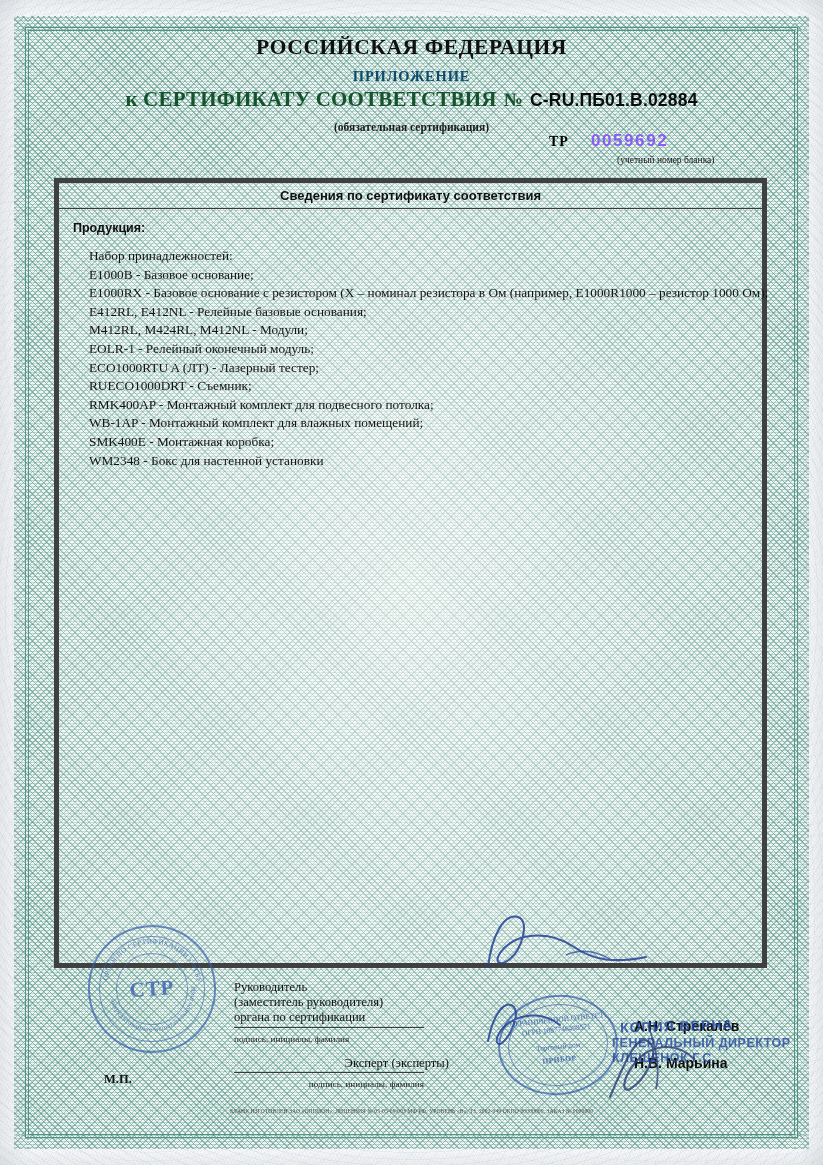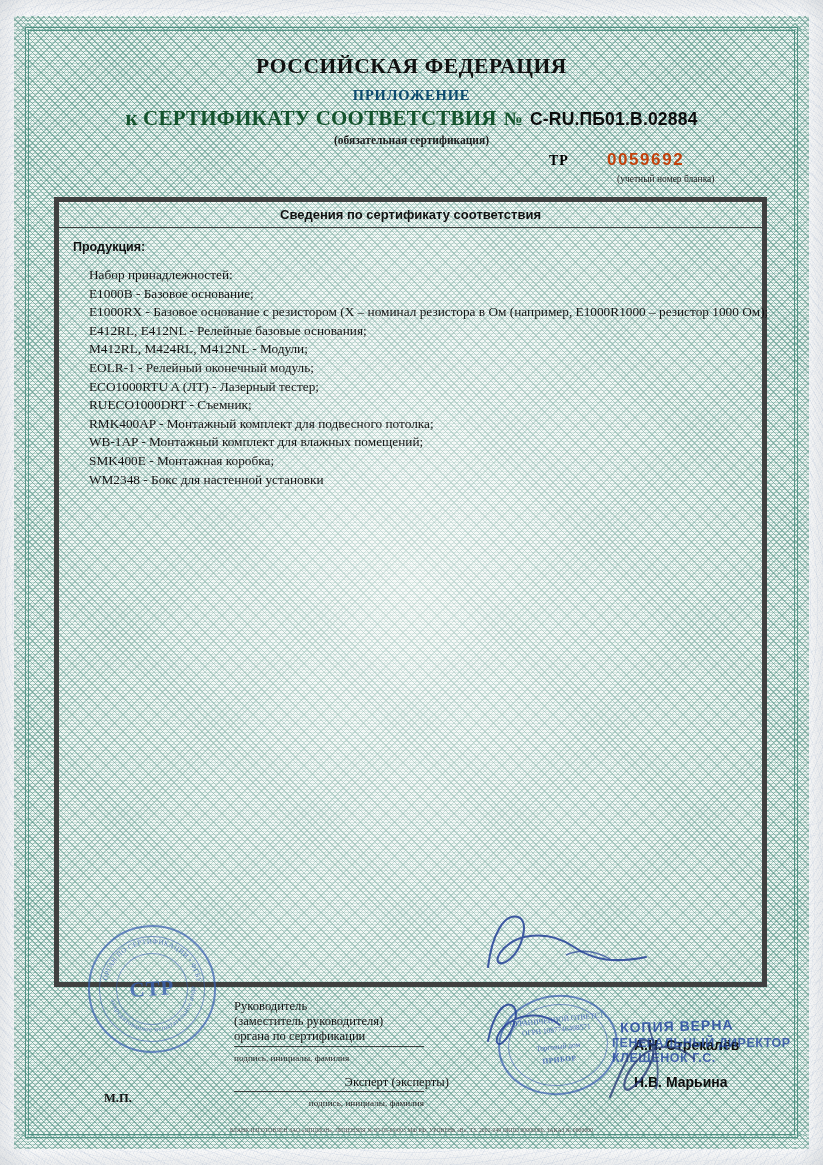--- a/index.html
+++ b/index.html
@@ -71,21 +71,21 @@
   .frame-outer::after {
     content: "";
     position: absolute;
     left: 0; top: 0; right: 0; bottom: 0;
     border: 1px solid #4f9183;
     background: transparent;
   }
 
   .content {
     position: absolute;
-    left: 29px; top: 44px;
+    left: 29px; top: 25px;
     width: 765px;
     height: 1103px;
   }
 
   
   .header {
     text-align: center;
     padding-top: 10px;
   }
   .title-main {
@@ -119,21 +119,21 @@
     font-weight: bold;
   }
   .cert-number {
     font-family: "Liberation Sans", sans-serif;
     font-size: 17.5px;
     font-weight: bold;
     color: #0b0b0b;
     letter-spacing: 0.2px;
   }
   .obligatory {
-    margin-top: 3px;
+    margin-top: 9px;
     font-size: 11.5px;
     font-weight: bold;
     color: #1a1a1a;
   }
 
   .tr-row {
     position: absolute;
     left: 520px;
     top: 106px;
     display: flex;
@@ -142,23 +142,22 @@
   }
   .tr-label {
     font-size: 14px;
     font-weight: bold;
     letter-spacing: 1px;
   }
   .blank-number {
     font-family: "Liberation Sans", sans-serif;
     font-size: 17px;
     font-weight: bold;
-    color: #c2410c;
+    color: #8b5cf6;
     letter-spacing: 1.6px;
-    padding-left: 16px;
   }
   .blank-caption {
     position: absolute;
     left: 588px;
     top: 130px;
     font-size: 9.5px;
     color: #222;
     white-space: nowrap;
   }
 

